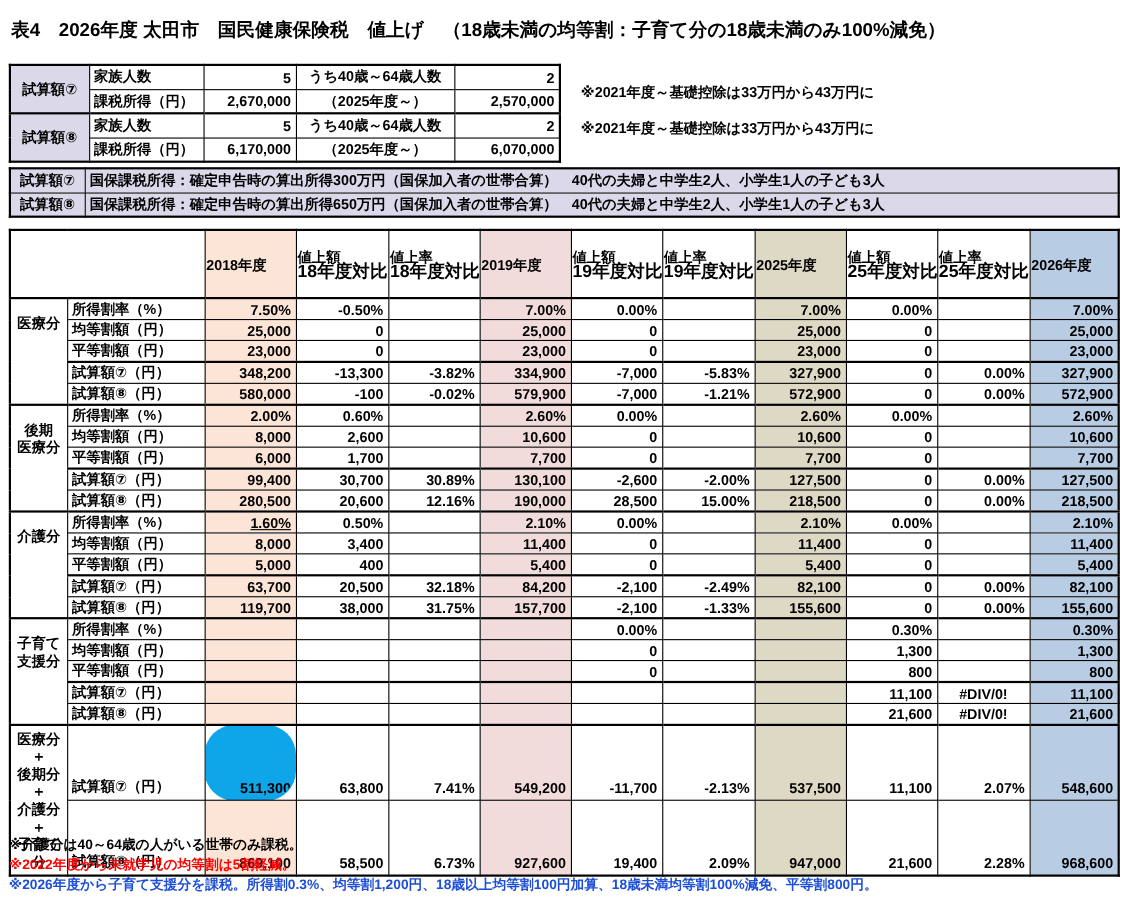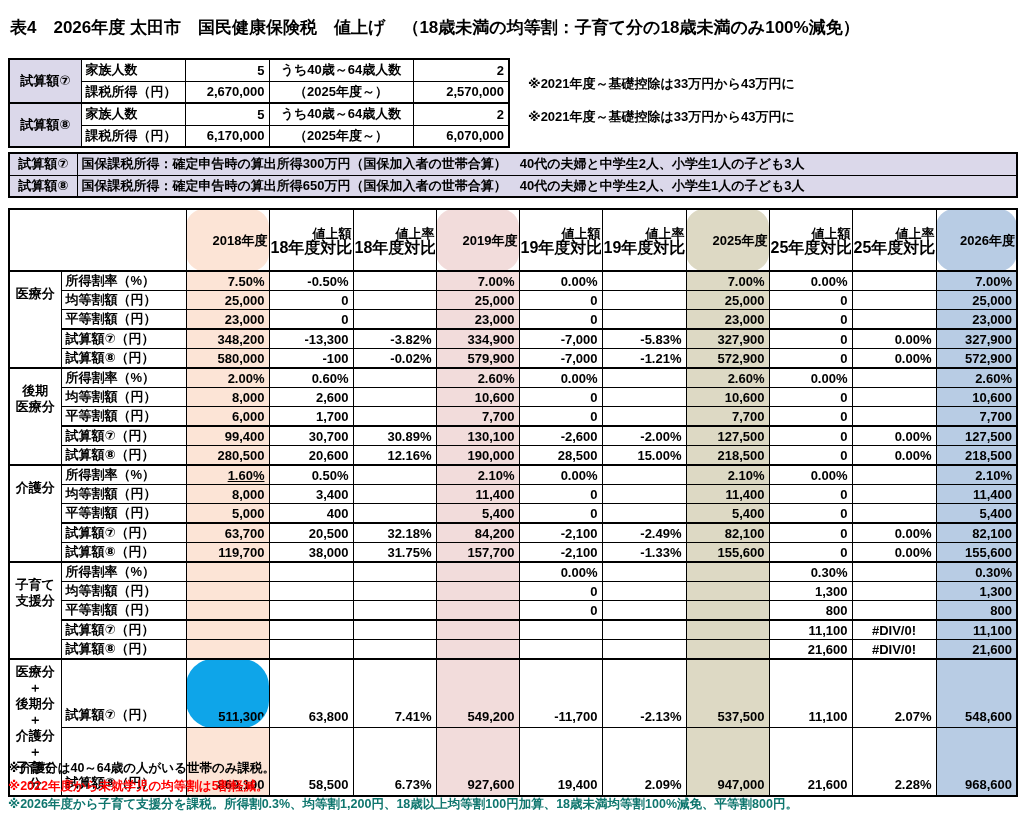--- a/index.html
+++ b/index.html
@@ -21,21 +21,21 @@
   .side-note { position:absolute; font-size:13px; font-weight:bold; white-space:nowrap; color:#000; }
 
   
   .desc { position:absolute; top:152px; left:8px; width:1008px; border:2px solid #000; }
   .desc td { height:22px; padding:0 4px; background:#dbd8ea; }
   .desc td.lab { text-align:center; }
   .desc td.txt { text-align:left; }
 
   
   .main-table { position:absolute; top:208px; left:8px; width:1008px; border:2px solid #000; }
-  .main-table th { height:46px; background:#fff; text-align:right; vertical-align:middle; padding:16px 1px; line-height:15px;border-radius:18px; }
+  .main-table th { height:46px; background:#fff; text-align:left; vertical-align:middle; padding:16px 1px; line-height:15px; }
   .main-table th .sub { font-size:16px; line-height:13px; }
   .main-table thead th { border-bottom:2px solid #000; }
   .main-table td { height:19px; padding:0 4px; text-align:right; background:#fff; }
   .main-table td.row-label { text-align:left; }
   .main-table td.section-label { text-align:center; vertical-align:top; padding:14px 1px 0 1px; white-space:pre-line; line-height:16px; }
   .main-table td.section-label.totals { padding-top:4px; }
   .main-table tr.section-start td { border-top:2px solid #000; }
   .main-table tr.sep td { border-top:2px solid #000; }
   .main-table tr.tall td { height:61px; vertical-align:bottom; padding-bottom:3px; }
   .main-table tr.tall td.section-label { vertical-align:top; }
@@ -464,16 +464,16 @@
           <td>21,600</td>
           <td>2.28%</td>
           <td style="background: rgb(184, 204, 228);">968,600</td>
         </tr>
       </tbody>
   </table>
 
   <div class="footnotes" id="footnotes">
       <div class="footnote" style="color: rgb(0, 0, 0);">※介護分は40～64歳の人がいる世帯のみ課税。</div>
       <div class="footnote" style="color: rgb(255, 0, 0);">※2022年度から未就学児の均等割は5割軽減。</div>
-      <div class="footnote" style="color: #0f766e;">※2026年度から子育て支援分を課税。所得割0.3%、均等割1,200円、18歳以上均等割100円加算、18歳未満均等割100%減免、平等割800円。</div>
+      <div class="footnote" style="color: #1d4ed8;">※2026年度から子育て支援分を課税。所得割0.3%、均等割1,200円、18歳以上均等割100円加算、18歳未満均等割100%減免、平等割800円。</div>
     </div>
 
 </div>
 
 </body></html>

